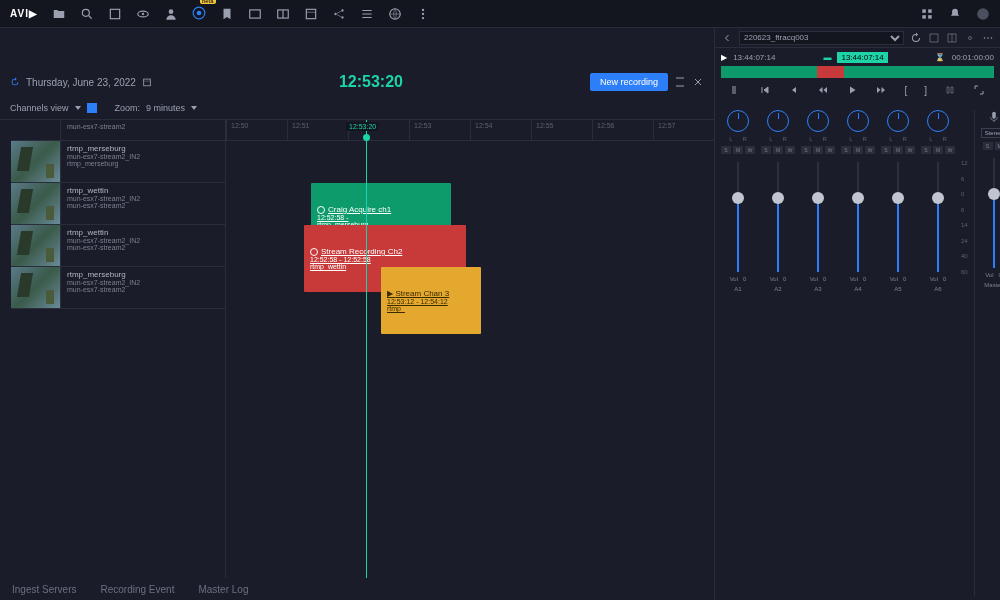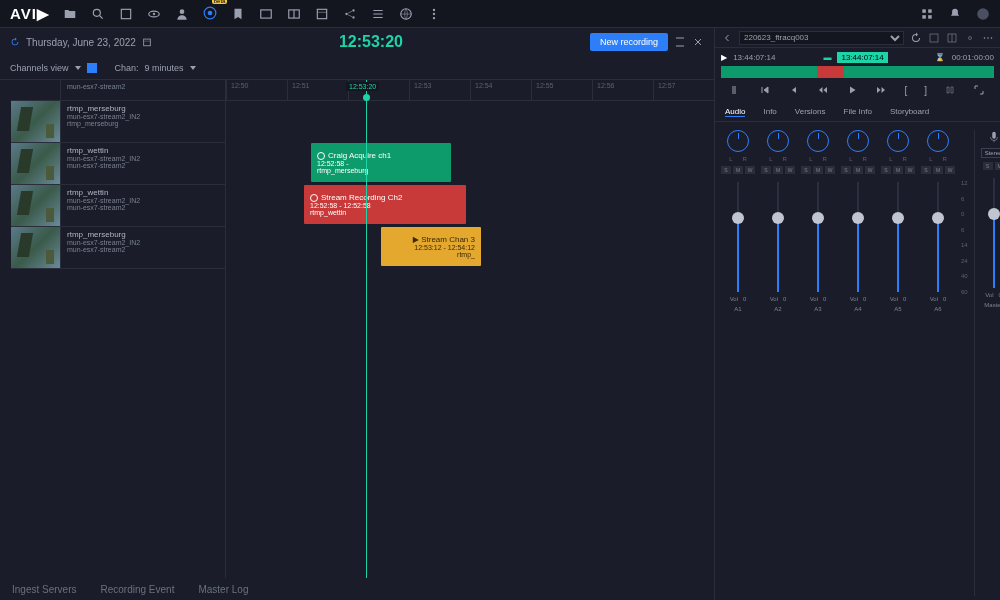--- a/index.html
+++ b/index.html
@@ -1,50 +1,50 @@
 <!DOCTYPE html>
 <html><head>
 <meta charset="utf-8">
 <style>
 * { margin:0; padding:0; box-sizing:border-box; font-family: Arial, sans-serif; }
 body { background:#1a1d29; color:#9aa0b0; font-size:10px; overflow:hidden; width:1000px; height:600px; }
 .topbar { height:28px; background:#14161f; display:flex; align-items:center; padding:0 10px; gap:14px; border-bottom:1px solid #2a2d3a; }
-.logo { color:#fff; font-weight:bold; letter-spacing:1px; font-size:15px; }
+.logo { color:#fff; font-weight:bold; letter-spacing:1px; font-size:10px; }
 .topbar .icn { width:14px; height:14px; fill:#9aa0b0; cursor:pointer; }
 .topbar .sp { flex:1; }
 .beta { position:relative; }
 .beta::after { content:"beta"; position:absolute; top:-8px; right:-10px; background:#f5c842; color:#000; font-size:6px; padding:0 2px; border-radius:2px; }
 .main { display:flex; height:572px; }
 .left { flex:1; display:flex; flex-direction:column; border-right:1px solid #2a2d3a; }
-.datebar { height:28px; display:flex; align-items:center; padding:0 10px; gap:6px; }
+.datebar { height:28px; display:flex; align-items:center; padding:0 10px; gap:6px;margin-top:40px; }
 .datebar .rec { background:#2d7ff9; color:#fff; padding:4px 10px; border:none; border-radius:2px; font-size:9px; cursor:pointer; }
 .clock { color:#1dd3a8; font-size:16px; font-weight:bold; }
 .datebar .sp { flex:1; }
 .ctlbar { height:24px; display:flex; align-items:center; padding:0 10px; gap:6px; border-bottom:1px solid #2a2d3a; font-size:9px; }
 .ctlbar .sq { width:10px; height:10px; background:#2d7ff9; }
 .timeline-area { flex:1; display:flex; position:relative; overflow:hidden;margin-left:11px; }
 .channels { width:215px; border-right:1px solid #2a2d3a; }
 .ch-row { display:flex; height:42px; border-bottom:1px solid #2a2d3a; }
 .ch-row.half { height:21px; }
 .thumb { width:50px; background:linear-gradient(135deg,#5a7a8a 0%,#3a5a4a 50%,#6a8a9a 100%); position:relative; border-right:1px solid #2a2d3a; }
 .thumb::before { content:""; position:absolute; left:8px; top:6px; width:12px; height:24px; background:#2a3a2a; transform:skewX(-10deg); }
 .thumb::after { content:""; position:absolute; right:6px; bottom:4px; width:8px; height:14px; background:#4a5a3a; }
 .ch-meta { flex:1; padding:3px 6px; font-size:7px; color:#7a8090; }
 .ch-meta .nm { color:#b0b5c0; font-size:8px; }
 .tl-grid { flex:1; position:relative; }
 .tl-header { height:21px; border-bottom:1px solid #2a2d3a; display:flex; font-size:7px; color:#5a6070; }
 .tl-tick { flex:1; border-left:1px solid #2a2d3a; padding:2px 4px; }
 .playhead { position:absolute; left:140px; top:0; bottom:0; width:1px; background:#1dd3a8; z-index:5; }
 .playhead::before { content:""; position:absolute; top:14px; left:-3px; width:7px; height:7px; background:#1dd3a8; border-radius:50%; }
 .playhead-lbl { position:absolute; top:2px; left:-20px; color:#1dd3a8; font-size:7px; background:#14161f; padding:1px 3px; }
-.clip { position:absolute; padding:8px 6px; font-size:7px; color:#fff; border-radius:1px; }
+.clip { position:absolute; padding:22px 6px; font-size:7px; color:#fff; border-radius:1px;text-decoration:underline; }
 .clip .t { font-size:8px; }
 .clip.green { background:#0d9b6c; }
 .clip.red { background:#c83a3a; }
-.clip.yellow { background:#e5a82e; color:#3a2a00;text-align:right; }
+.clip.yellow { background:#e5a82e; color:#3a2a00; }
 .clip .dot { display:inline-block; width:8px; height:8px; border:1px solid #fff; border-radius:50%; margin-right:3px; vertical-align:middle; }
 .footer-tabs { height:22px; display:flex; align-items:center; padding:0 12px; gap:24px; font-size:10px; color:#6a7080; }
 .right { width:285px; display:flex; flex-direction:column; background:#1a1d29; }
 .r-top { height:20px; display:flex; align-items:center; padding:0 6px; gap:6px; border-bottom:1px solid #2a2d3a; }
 .r-top select { background:#14161f; color:#9aa0b0; border:1px solid #2a2d3a; font-size:8px; flex:1; height:14px; }
 .r-ic { width:12px; height:12px; fill:#9aa0b0; }
 .tc-row { height:18px; display:flex; align-items:center; padding:0 6px; font-size:8px; gap:6px; }
 .tc-in { background:#1dd3a8; color:#000; padding:1px 4px; }
 .viewer { height:165px; background:#000; position:relative; margin:2px 6px; }
 .person { position:absolute; left:25%; top:10%; width:50%; height:80%; background:radial-gradient(ellipse at 50% 30%, #d4a080 0%, #b88060 25%, transparent 26%); }
@@ -168,21 +168,21 @@
           <path d="M4 4h16M4 20h16" stroke="#9aa0b0" stroke-width="2"></path>
         </svg>
       <svg width="12" height="12" fill="#9aa0b0" viewBox="0 0 24 24">
           <path d="M6 6l12 12M18 6L6 18" stroke="#9aa0b0" stroke-width="2"></path>
         </svg>
     </div>
     <div class="ctlbar">
       <span>Channels view</span>
       <span class="arrow dn"></span>
       <div class="sq"></div>
-      <span style="margin-left:12px">Chan:</span>
+      <span style="margin-left:12px">Zoom:</span>
       <span>9 minutes</span>
       <span class="arrow dn"></span>
     </div>
 
     <div class="timeline-area">
       <div class="channels">
         <div class="ch-row half">
             <div style="width:50px;border-right:1px solid #2a2d3a"></div>
             <div class="ch-meta">
               <div>mun-esx7-stream2</div>
@@ -317,27 +317,20 @@
         </svg>
       <span style="color:#9aa0b0">[</span>
       <span style="color:#9aa0b0">]</span>
       <svg viewBox="0 0 24 24">
           <path d="M6 6h4v12H6zM14 6h4v12h-4z" fill="none" stroke="#9aa0b0"></path>
         </svg>
       <svg viewBox="0 0 24 24">
           <path d="M4 4h6M4 4v6M20 20h-6M20 20v-6" stroke="#9aa0b0" fill="none" stroke-width="2"></path>
         </svg>
     </div>
-    <div class="tabs-meta">
-      <span class="act">Audio</span>
-      <span>Info</span>
-      <span>Versions</span>
-      <span>File Info</span>
-      <span>Storyboard</span>
-    </div>
     <div class="mixer">
       <div class="strip">
         <div class="knob"></div>
         <div class="knob-lbl">
             <span>L</span>
             <span>R</span>
           </div>
         <div class="btns3">
             <div>S</div>
             <div>M</div>

